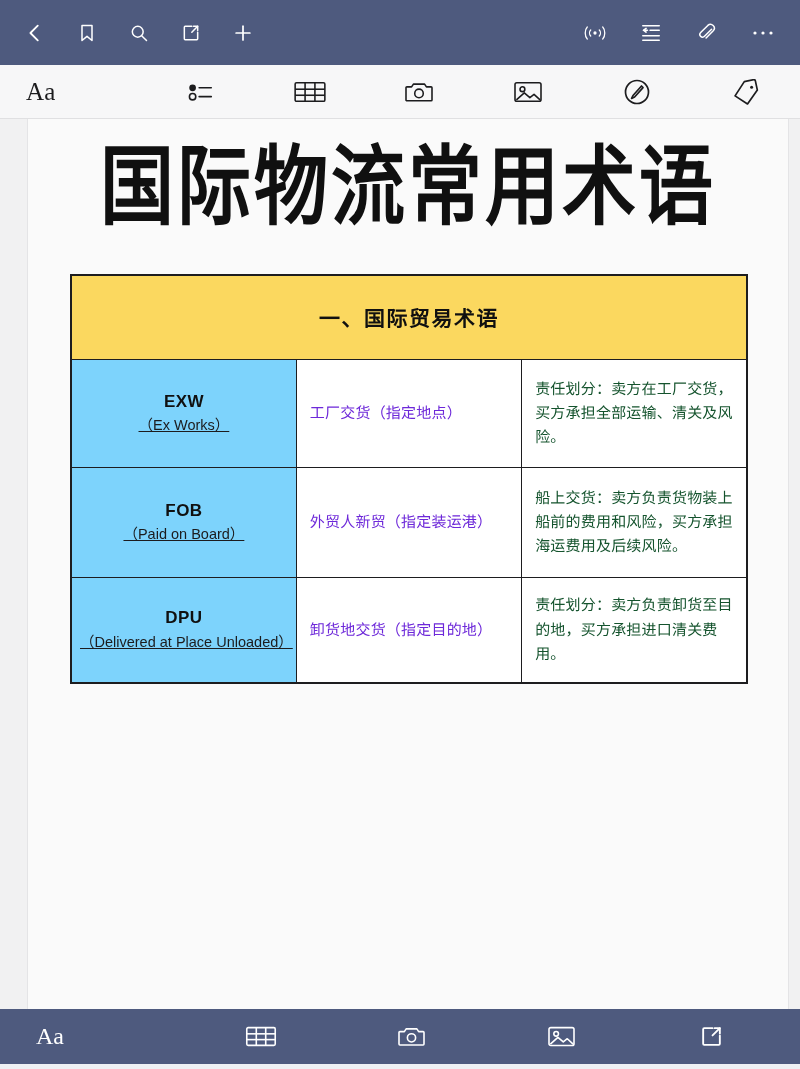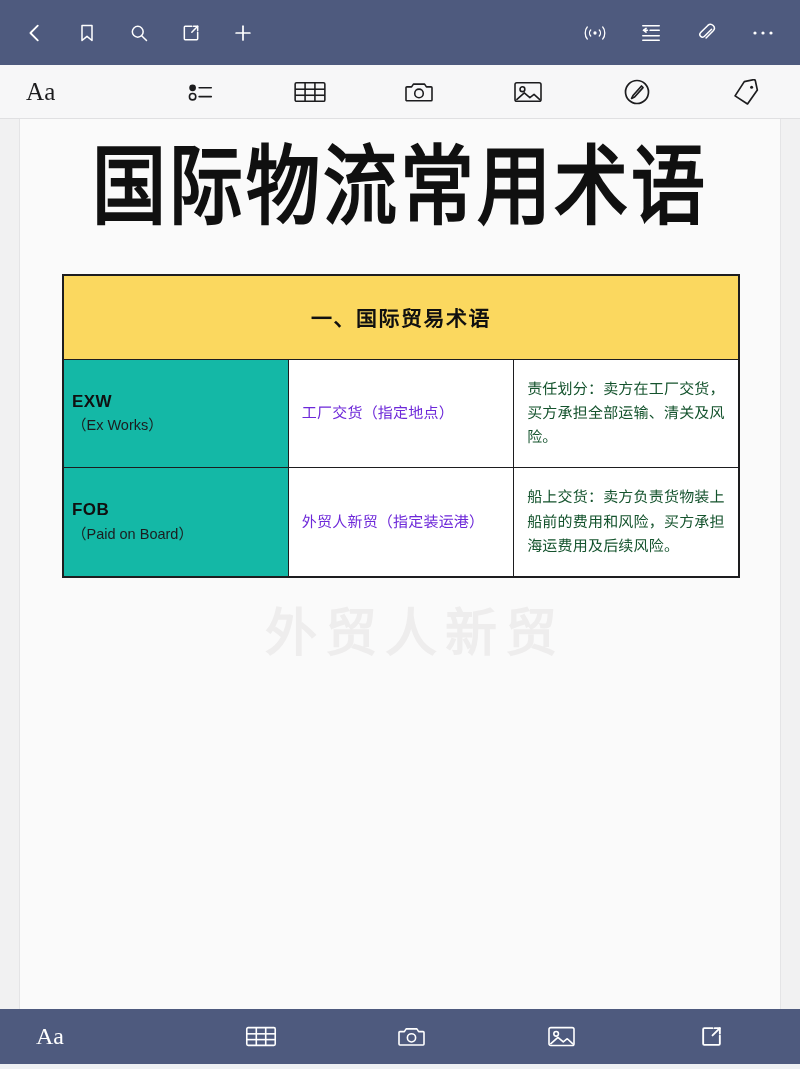--- a/index.html
+++ b/index.html
@@ -85,21 +85,21 @@
 
   
   .canvas {
     flex: 1 1 auto;
     position: relative;
     background: #f1f1f2;
     overflow: hidden;
   }
   .page {
     position: absolute;
-    left: 20px;
+    left: 28px;
     top: 0;
     width: 760px;
     height: 902px;
     background: #fafafa;
     box-shadow: 0 0 0 1px #e4e4e6;
     box-sizing: border-box;
     overflow: hidden;
   }
 
   .doc-title {
@@ -154,37 +154,38 @@
     background: #fbd85f;
     color: #101010;
     font-size: 21px;
     font-weight: 700;
     letter-spacing: 1.5px;
     height: 84px;
     text-align: center;
   }
   td.code-cell {
     width: 208px;
-    background: #14b8a6;
-    text-align: left;
+    background: #7dd3fc;
+    text-align: center;
     padding: 10px 8px;
   }
   .code-abbr {
     font-size: 17px;
     font-weight: 700;
     color: #101010;
     letter-spacing: .4px;
     line-height: 1.45;
   }
   .code-full {
     font-size: 14.5px;
     font-weight: 400;
     color: #1c1c1e;
     line-height: 1.45;
     margin-top: 1px;
+    text-decoration: underline;
   }
   td.name-cell {
     width: 212px;
     background: #ffffff;
     padding: 2px 13px;
     font-size: 15px;
     line-height: 1.62;
     color: #6d28d9;
     letter-spacing: .2px;
   }
@@ -409,20 +410,28 @@
                 <div class="code-abbr">FOB</div>
                 <div class="code-full">（Paid on Board）</div>
               </td>
               <td class="name-cell">外贸人新贸（指定装运港）</td>
               <td class="desc-cell">船上交货：卖方负责货物装上船前的费用和风险，买方承担海运费用及后续风险。</td>
             </tr>
 
 
 
 
+            <tr class="row-dpu">
+              <td class="code-cell">
+                <div class="code-abbr">DPU</div>
+                <div class="code-full">（Delivered at Place Unloaded）</div>
+              </td>
+              <td class="name-cell">卸货地交货（指定目的地）</td>
+              <td class="desc-cell">责任划分：卖方负责卸货至目的地，买方承担进口清关费用。</td>
+            </tr>
 
           </tbody>
         </table>
       </div>
 
     </div>
   </div>
 
   <div class="bottombar">
 

